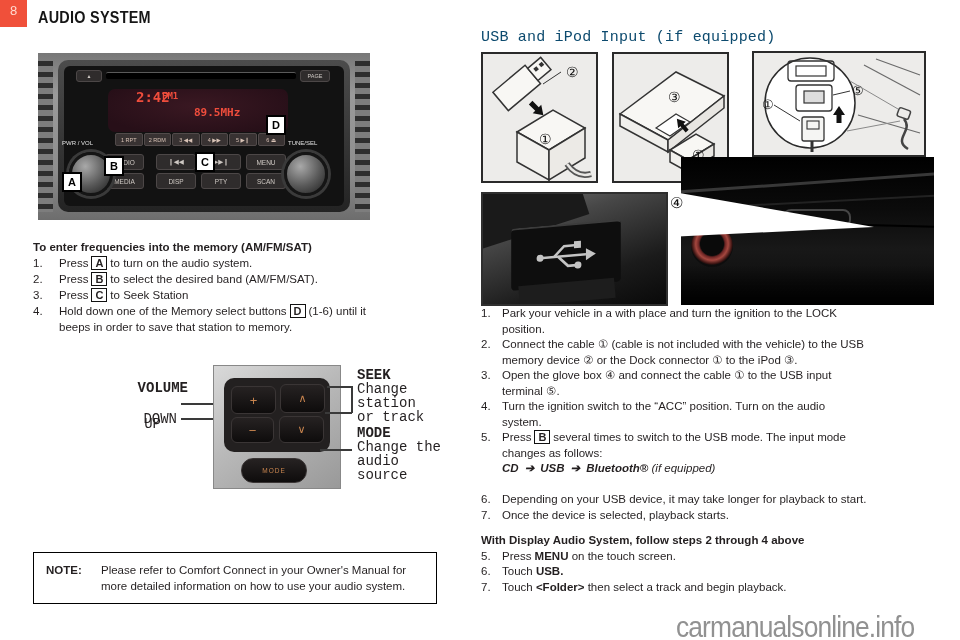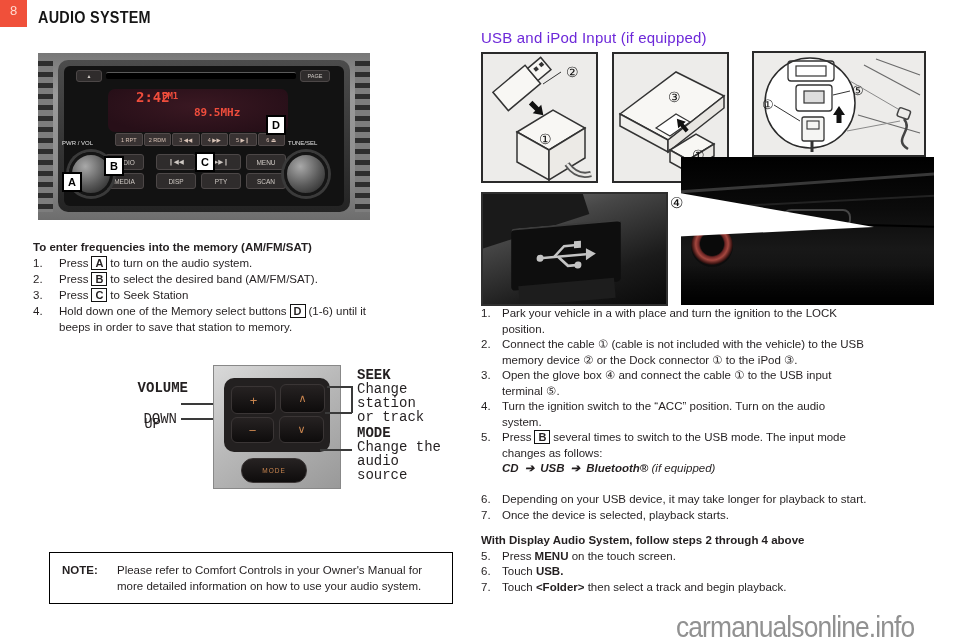--- a/index.html
+++ b/index.html
@@ -31,32 +31,32 @@
   .klabel{font-size:6px;color:#e0e0e0;white-space:nowrap;}
   .tag{width:16px;height:16px;background:#fff;border:2px solid #000;color:#000;font-weight:bold;font-size:11px;
        display:flex;align-items:center;justify-content:center;box-sizing:content-box;}
   
   .memory{left:33px;top:239px;width:434px;font-size:11.5px;line-height:16px;}
   .step{display:flex;}
   .step .n{flex:0 0 26px;}
   .step .t{flex:1;white-space:pre-line;}
   .keybox{display:inline-block;border:1.6px solid #111;font-weight:bold;padding:0 3px;margin:0 3px;
           line-height:12px;font-size:11px;background:#fff;}
-  .blue{color:#6d28d9;}
+  .blue{color:#0c4a6e;font-family:Liberation Mono, monospace;}
   .caption{left:6px;top:388px;width:126px;text-align:center;font-size:13.5px;line-height:18px;}
   .ctrl-label{font-size:14px;line-height:14px;font-family:Liberation Mono, monospace;}
   .line{background:#3a3a3a;height:1.5px;}
   .vline{background:#3a3a3a;width:1.5px;}
   
   .remote{left:213px;top:365px;width:128px;height:124px;background:linear-gradient(145deg,#d9d9d9 0%,#b9b9b9 45%,#999 100%);border:1px solid #888;box-sizing:border-box;}
   .rm-bezel{left:10px;top:12px;width:106px;height:74px;background:#232020;border-radius:10px;}
   .rm-btn{background:linear-gradient(180deg,#262222,#0e0c0c);border-radius:6px;color:#c9854f;
           display:flex;align-items:center;justify-content:center;border:1px solid #3a3535;}
   .notebox{left:33px;top:552px;width:404px;height:52px;border:1.2px solid #000;display:flex;box-sizing:border-box;
-           font-size:11.5px;line-height:16px;padding:9px 0 0 12px;margin-left:16px;}
+           font-size:11.5px;line-height:16px;padding:9px 0 0 12px;}
   .notebox .nl{flex:0 0 55px;font-weight:bold;}
   
   .usb-steps{left:481px;top:306px;width:467px;font-size:11.5px;line-height:15.5px;}
   .usb-steps .n{flex:0 0 21px;}
   .inset{left:481px;top:192px;width:187px;height:114px;border:2px solid #2f2f2f;box-sizing:border-box;
          background:linear-gradient(160deg,#777 0%,#474747 30%,#1b1b1b 70%,#090909 100%);overflow:hidden;}
   .dash{left:681px;top:157px;width:253px;height:148px;background:linear-gradient(180deg,#000 0%,#0b0b0b 35%,#181818 62%,#0a0a0a 100%);overflow:hidden;}
   .watermark{left:676px;top:610px;font-size:30px;color:#919191;letter-spacing:-1px;
              transform:scaleX(.88);transform-origin:left center;}
 </style>
@@ -163,21 +163,21 @@
   </div>
   <div class="abs line" style="left:320px;top:449px;width:32px;"></div>
   <div class="abs ctrl-label" style="left:357px;top:426px;width:100px;">
     <div class="b">MODE</div>
     <div class="prewrap">Change the
 audio source</div>
   </div>
 
   <div class="abs notebox">
     <span class="nl">NOTE:</span>
-    <span class="prewrap" style="flex:1;">Please refer to Comfort Controls in your Owner's Manual for
+    <span class="prewrap" style="flex:1;">Please refer to Comfort Connect in your Owner's Manual for
 more detailed information on how to use your audio system.</span>
   </div>
 
   <div class="abs blue" style="left:481px;top:29px;font-size:15px;letter-spacing:.2px;">USB and iPod Input (if equipped)</div>
 
   <svg class="abs" style="left:481px;top:52px;" width="117" height="131" viewBox="0 0 117 131">
     <rect x="1" y="1" width="115" height="129" fill="#edecea" stroke="#2a2a2a" stroke-width="2"></rect>
     <g transform="rotate(-40 38 34)">
       <rect x="14" y="22" width="42" height="24" fill="#f8f7f4" stroke="#333" stroke-width="1.5"></rect>
       <rect x="56" y="26" width="17" height="16" fill="#f8f7f4" stroke="#333" stroke-width="1.5"></rect>

